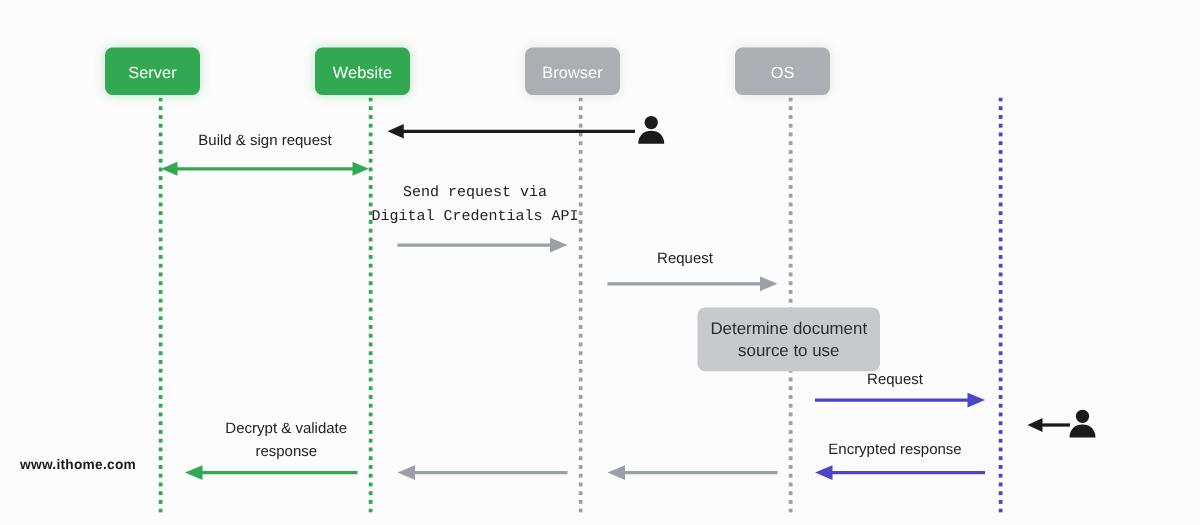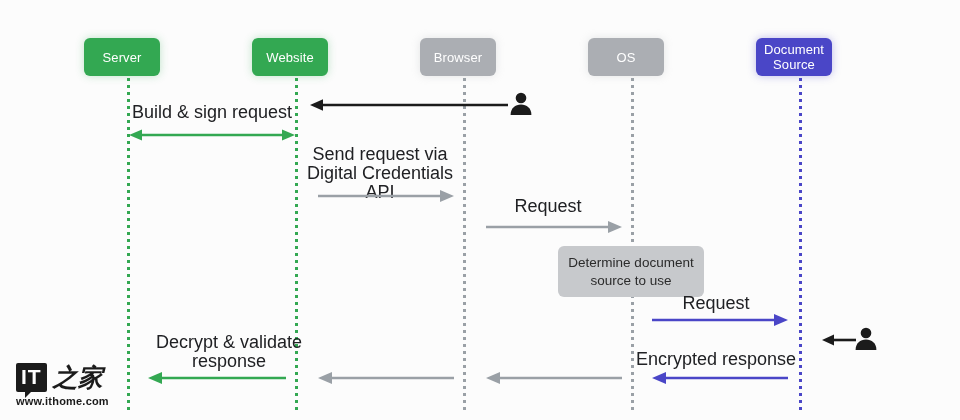--- a/index.html
+++ b/index.html
@@ -48,21 +48,21 @@
                      background-size: 3px 7px; background-repeat: repeat-y; }
   .lifeline.gray   { background-image: linear-gradient(#9aa0a6 50%, rgba(255,255,255,0) 0%);
                      background-size: 3px 7px; background-repeat: repeat-y; }
   .lifeline.purple { background-image: linear-gradient(#4a46c7 50%, rgba(255,255,255,0) 0%);
                      background-size: 3px 7px; background-repeat: repeat-y; }
 
   
   .msg-label {
     position: absolute;
     text-align: center;
-    font-size: 18px;
+    font-size: 12px;
     line-height: 19px;
     color: #202124;
     white-space: pre-line;
   }
 
   
   .arrow { position: absolute; height: 14px; }
   .arrow svg { display: block; overflow: visible; }
 
   
@@ -139,24 +139,20 @@
   </div>
   <div class="actor-box gray" style="left:420px; top:38px;">
     <span>Browser</span>
   </div>
   <div class="actor-box green" style="left:252px; top:38px;">
     <span>Website</span>
   </div>
   <div class="actor-box gray" style="left:588px; top:38px;">
     <span>OS</span>
   </div>
-  <div class="actor-box purple" style="left:756px; top:38px;">
-    <span>Document
-Source</span>
-  </div>
 
   <div class="arrow" style="left:310px; top:98px; width:198px;">
     <svg width="198" height="14" viewBox="0 0 198 14">
       <line x1="10" y1="7" x2="198" y2="7" stroke="#1b1b1b" stroke-width="2.6"></line>
       <polygon points="0,7 13,1.2 13,12.8" fill="#1b1b1b"></polygon>
     </svg>
   </div>
   <div class="person" style="left:508px; top:91px;">
     <svg width="26" height="26" viewBox="0 0 26 26">
       <circle cx="13" cy="7" r="5.3" fill="#1b1b1b"></circle>
@@ -166,21 +162,21 @@
 
   <div class="msg-label" style="left:129px; top:103px; width:166px;">Build &amp; sign request</div>
   <div class="arrow" style="left:129px; top:128px; width:166px;">
     <svg width="166" height="14" viewBox="0 0 166 14">
       <line x1="11" y1="7" x2="155" y2="7" stroke="#33a852" stroke-width="2.6"></line>
       <polygon points="0,7 13,1.4 13,12.6" fill="#33a852"></polygon>
       <polygon points="166,7 153,1.4 153,12.6" fill="#33a852"></polygon>
     </svg>
   </div>
 
-  <div class="msg-label" style="left:297px; top:145px; width:166px;">Send request via
+  <div class="msg-label" style="left:297px; top:145px; width:166px;font-family:Liberation Mono, monospace;">Send request via
 Digital Credentials API</div>
   <div class="arrow" style="left:318px; top:189px; width:136px;">
     <svg width="136" height="14" viewBox="0 0 136 14">
       <line x1="0" y1="7" x2="124" y2="7" stroke="#9aa0a6" stroke-width="2.6"></line>
       <polygon points="136,7 122,1.1 122,12.9" fill="#9aa0a6"></polygon>
     </svg>
   </div>
 
   <div class="msg-label" style="left:465px; top:197px; width:166px;">Request</div>
   <div class="arrow" style="left:486px; top:220px; width:136px;">
@@ -241,20 +237,16 @@
   <div class="msg-label" style="left:146px; top:333px; width:166px;">Decrypt &amp; validate
 response</div>
   <div class="arrow" style="left:148px; top:371px; width:138px;">
     <svg width="138" height="14" viewBox="0 0 138 14">
       <line x1="12" y1="7" x2="138" y2="7" stroke="#33a852" stroke-width="2.6"></line>
       <polygon points="0,7 14,1.1 14,12.9" fill="#33a852"></polygon>
     </svg>
   </div>
 
   <div class="watermark" style="left:16px; top:363px;">
-    <div class="wm-row">
-      <span class="wm-it">IT</span>
-      <span class="wm-cn">之家</span>
-    </div>
     <div class="wm-url">www.ithome.com</div>
   </div>
 
 </div>
 
 </body></html>

